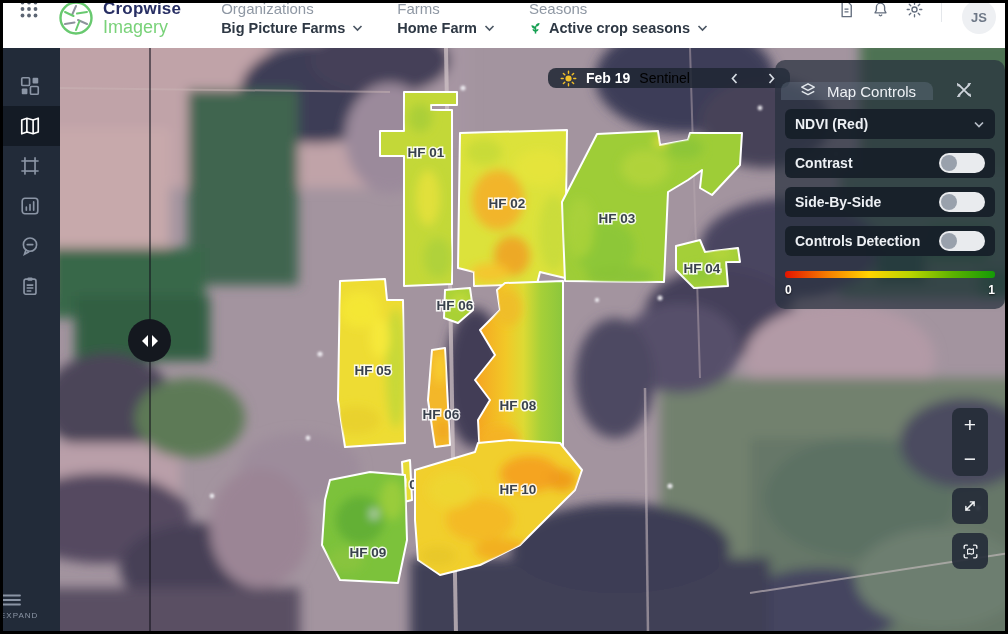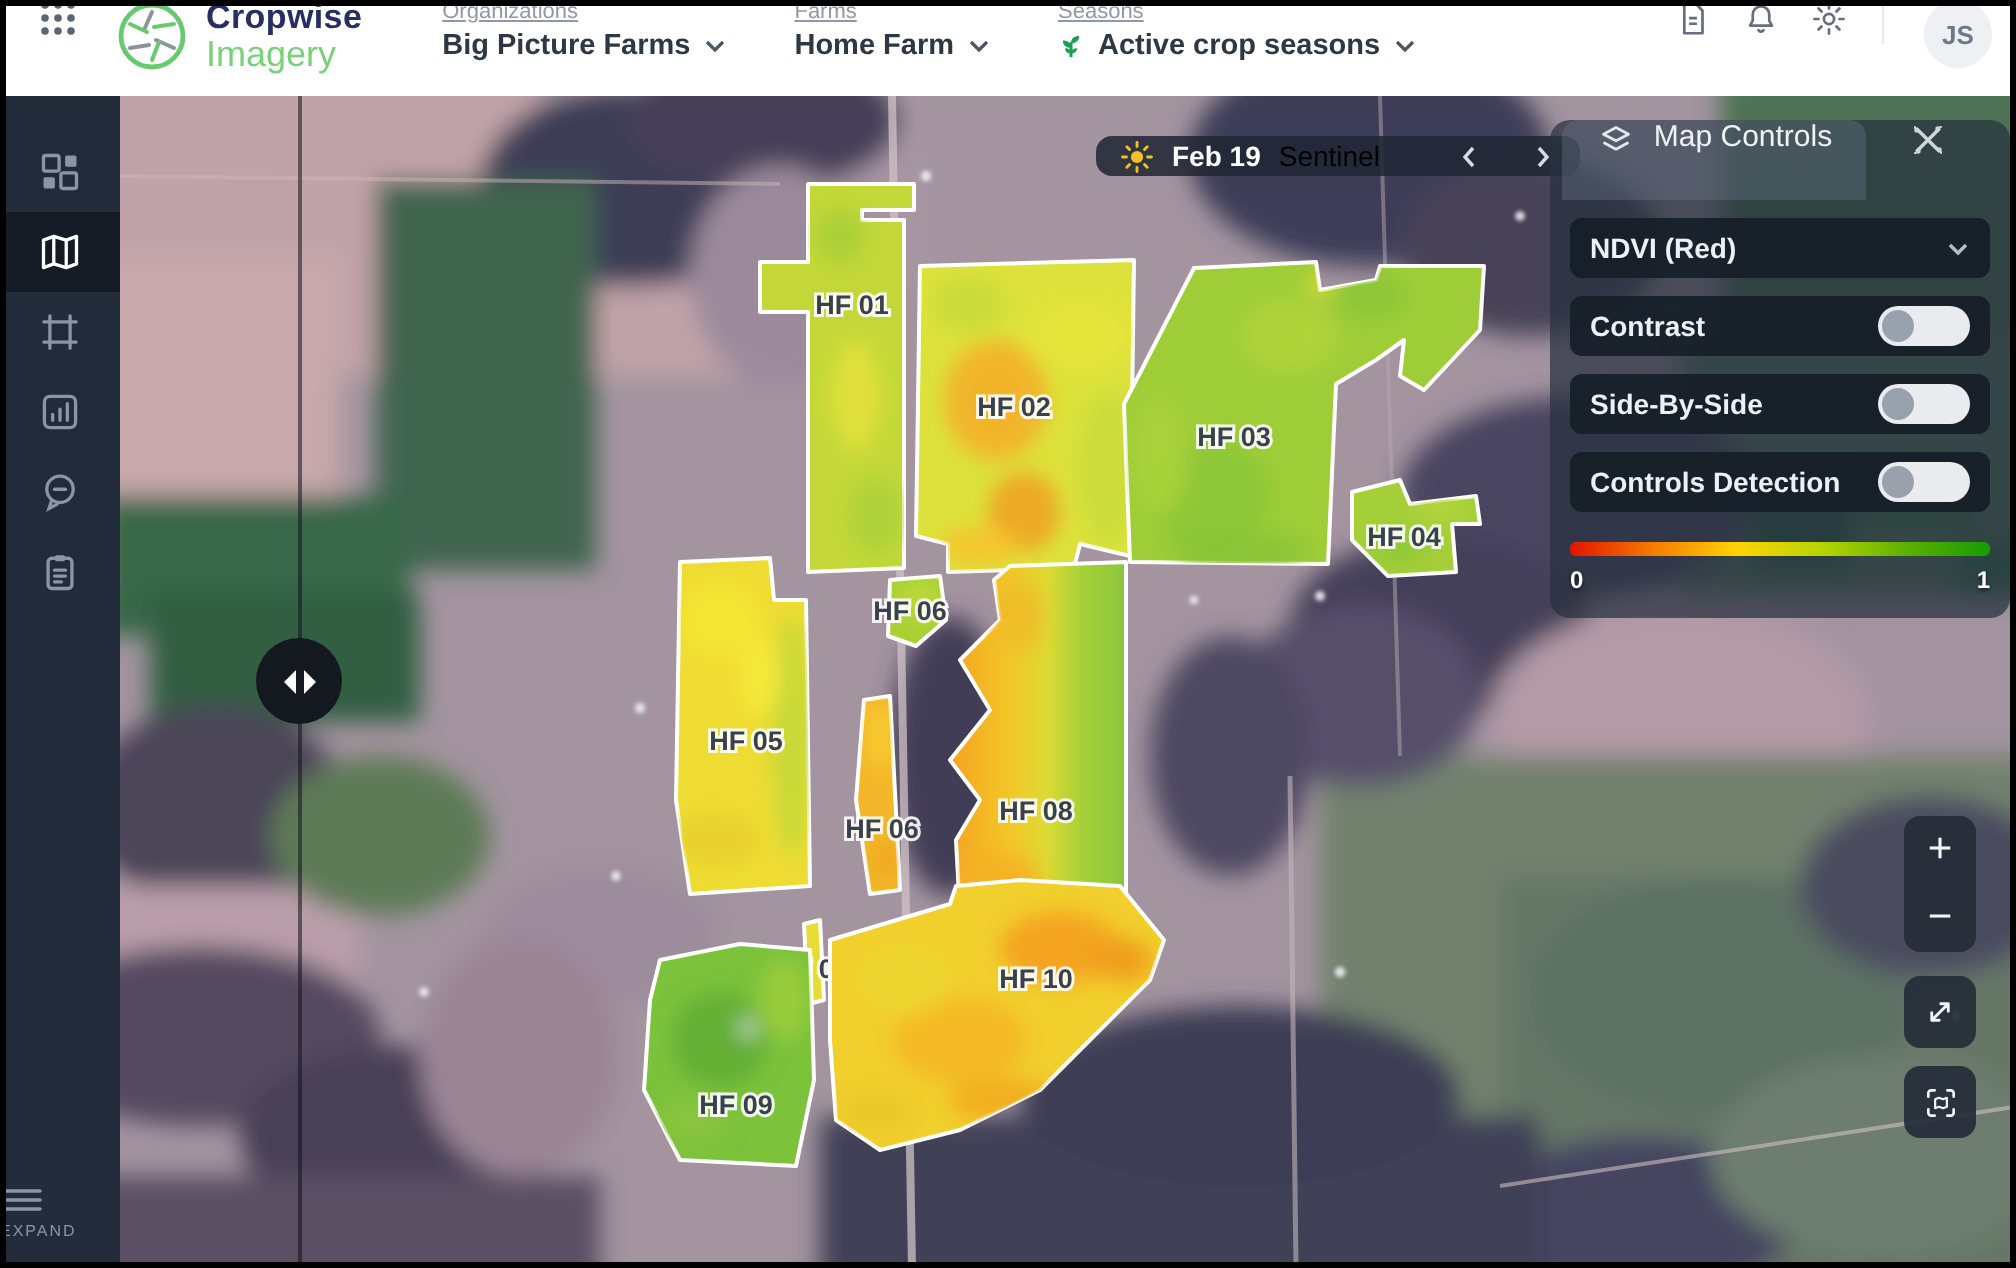--- a/index.html
+++ b/index.html
@@ -17,21 +17,21 @@
     position:absolute; left:0; top:0; width:100%; height:48px;
     background:#ffffff; display:flex; align-items:flex-start; z-index:20;
   }
   .appgrid { width:58px; display:flex; justify-content:center; cursor:pointer; }
   .brand { display:flex; align-items:center; gap:9px; }
   .brand-text { line-height:1.05; position:relative; }
   .brand-name { font-size:17px; font-weight:bold; color:#272e63; letter-spacing:.2px; }
   .leaf { position:absolute; top:-3px; left:61px; width:7px; height:4px; background:#6ecd72; border-radius:0 90% 0 90%; transform:rotate(-20deg); }
   .brand-sub { font-size:18px; color:#79d279; }
   .selector { margin-left:34px; line-height:1.25; cursor:pointer; }
-  .selector .lbl { font-size:11px; color:#8f98a4;text-decoration:underline; }
+  .selector .lbl { font-size:15px; color:#8f98a4; }
   .selector .val { display:flex; align-items:center; gap:7px; font-size:14.5px; font-weight:bold; color:#2e3844; }
   .hspacer { flex:1; }
   .hicon { width:34px; display:flex; justify-content:center; cursor:pointer; }
   .hdivider { width:1px; height:22px; background:#e4e7eb; margin:0 10px; }
   .avatar {
     width:34px; height:34px; border-radius:50%; background:#eef0f3;
     color:#6e7887; font-size:13px; font-weight:bold;
     display:flex; align-items:center; justify-content:center; margin:0 12px 0 10px; cursor:pointer;
   }
 
@@ -67,21 +67,21 @@
   .datepill .d { font-size:14px; font-weight:bold; }
   .datepill .s { font-size:14px; color:#000000; margin-right:22px; }
   .pillbtn { width:28px; height:31px; display:flex; align-items:center; justify-content:center; cursor:pointer; }
 
   
   .panel {
     position:absolute; left:715px; top:12px; width:230px; z-index:5;
     background:rgba(40,49,62,.72); border-radius:10px; padding:0 10px 12px;
   }
   .tabs { display:flex; height:40px; }
-  .tab { display:flex; align-items:flex-start; justify-content:center; gap:9px; cursor:pointer; }
+  .tab { display:flex; align-items:flex-end; justify-content:center; gap:9px; cursor:pointer;margin-top:22px; }
   .tab.active {
     flex:1; background:rgba(110,122,140,.35); border-radius:8px 8px 0 0;
     color:#eef1f5; font-size:15px; padding:0 8px; margin-left:-4px;
   }
   .tab.icon-only { width:62px; }
   .row {
     margin-top:9px; height:30px; background:rgba(22,30,40,.92); border-radius:6px;
     display:flex; align-items:center; justify-content:space-between;
     padding:0 10px; color:#edf0f4; font-size:14px; cursor:pointer;font-weight:bold;
   }

